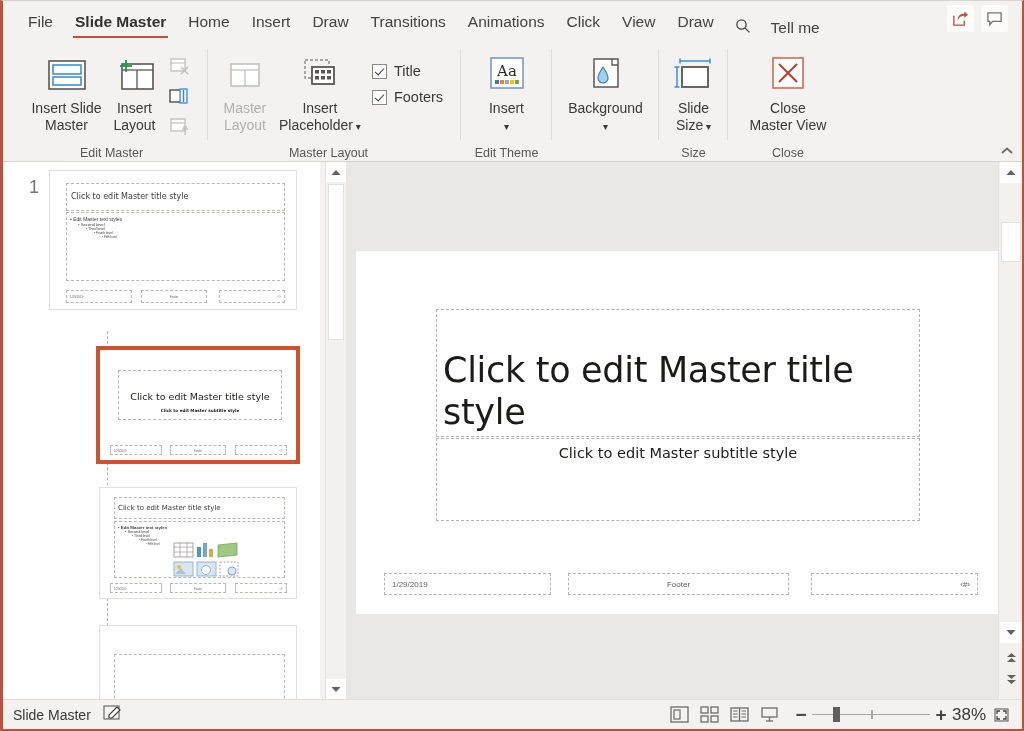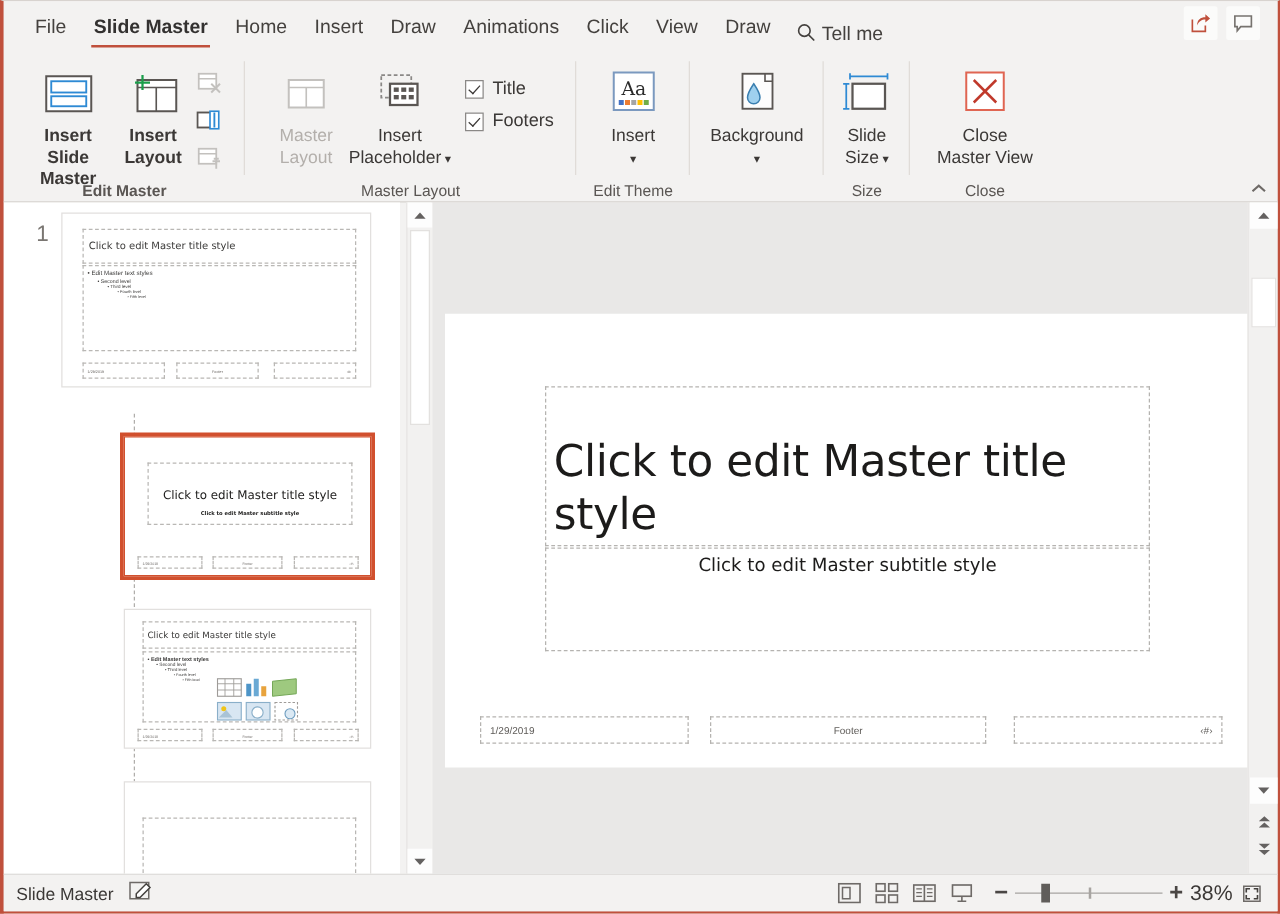--- a/index.html
+++ b/index.html
@@ -23,21 +23,21 @@
   }
   .tab {
     font-size: 15.5px; color: #44413e; padding: 0 11px;
     height: 40px; line-height: 40px; position: relative; white-space: nowrap;
   }
   .tab.active { font-weight: bold; color: #333130; }
   .tab.active::after {
     content: ""; position: absolute; left: 9px; right: 9px; bottom: 4px;
     height: 2.5px; background: #c0503c;
   }
-  .tellme { display: flex; align-items: center; gap: 4px; padding: 0 10px; margin-top: 12px; }
+  .tellme { display: flex; align-items: center; gap: 20px; padding: 0 10px; margin-top: 12px; }
   .tellme .txt { font-size: 15.5px; color: #44413e; }
   .titlebar-icons {
     position: absolute; right: 14px; top: 4px; display: flex; gap: 7px;
   }
   .ticon {
     width: 27px; height: 27px; background: #fbfbfa; border-radius: 2px;
     display: flex; align-items: center; justify-content: center;
   }
 
   
@@ -171,20 +171,21 @@
 <body>
 
 <div id="app">
 
   <div class="tabbar">
     <div class="tab"><span>File</span></div>
     <div class="tab active"><span>Slide Master</span></div>
     <div class="tab"><span>Home</span></div>
     <div class="tab"><span>Insert</span></div>
     <div class="tab"><span>Draw</span></div>
+    <div class="tab"><span>Transitions</span></div>
     <div class="tab"><span>Animations</span></div>
     <div class="tab"><span>Click</span></div>
     <div class="tab"><span>View</span></div>
     <div class="tab"><span>Draw</span></div>
     <div class="tellme">
       <span>
         <svg width="16" height="16" viewBox="0 0 16 16">
             <circle cx="6.5" cy="6.5" r="4.6" fill="none" stroke="#44413e" stroke-width="1.3"></circle>
             <line x1="9.9" y1="9.9" x2="14.4" y2="14.4" stroke="#44413e" stroke-width="1.3"></line>
           </svg>
@@ -202,21 +203,21 @@
       <div class="ticon">
         <svg width="17" height="17" viewBox="0 0 18 18">
           <path d="M2,3 L16,3 L16,12 L7,12 L4,15.5 L4,12 L2,12 Z" fill="none" stroke="#77736f" stroke-width="1.4"></path>
         </svg>
       </div>
     </div>
   </div>
 
   <div class="ribbon">
 
-    <div class="rgroup" style="left:0px; width:193px;font-weight:bold;">
+    <div class="rgroup" style="left:12px; width:193px;">
       <div class="gbody">
         <div class="bigbtn">
           <div class="ic">
             <svg width="44" height="36" viewBox="0 0 44 36">
               <rect x="4" y="3" width="36" height="28" fill="#fff" stroke="#5a5653" stroke-width="1.6"></rect>
               <rect x="8" y="7" width="28" height="9" fill="#fff" stroke="#2e8ad4" stroke-width="1.5"></rect>
               <rect x="8" y="19" width="28" height="8" fill="#fff" stroke="#2e8ad4" stroke-width="1.5"></rect>
             </svg>
           </div>
           <div class="lbl">

